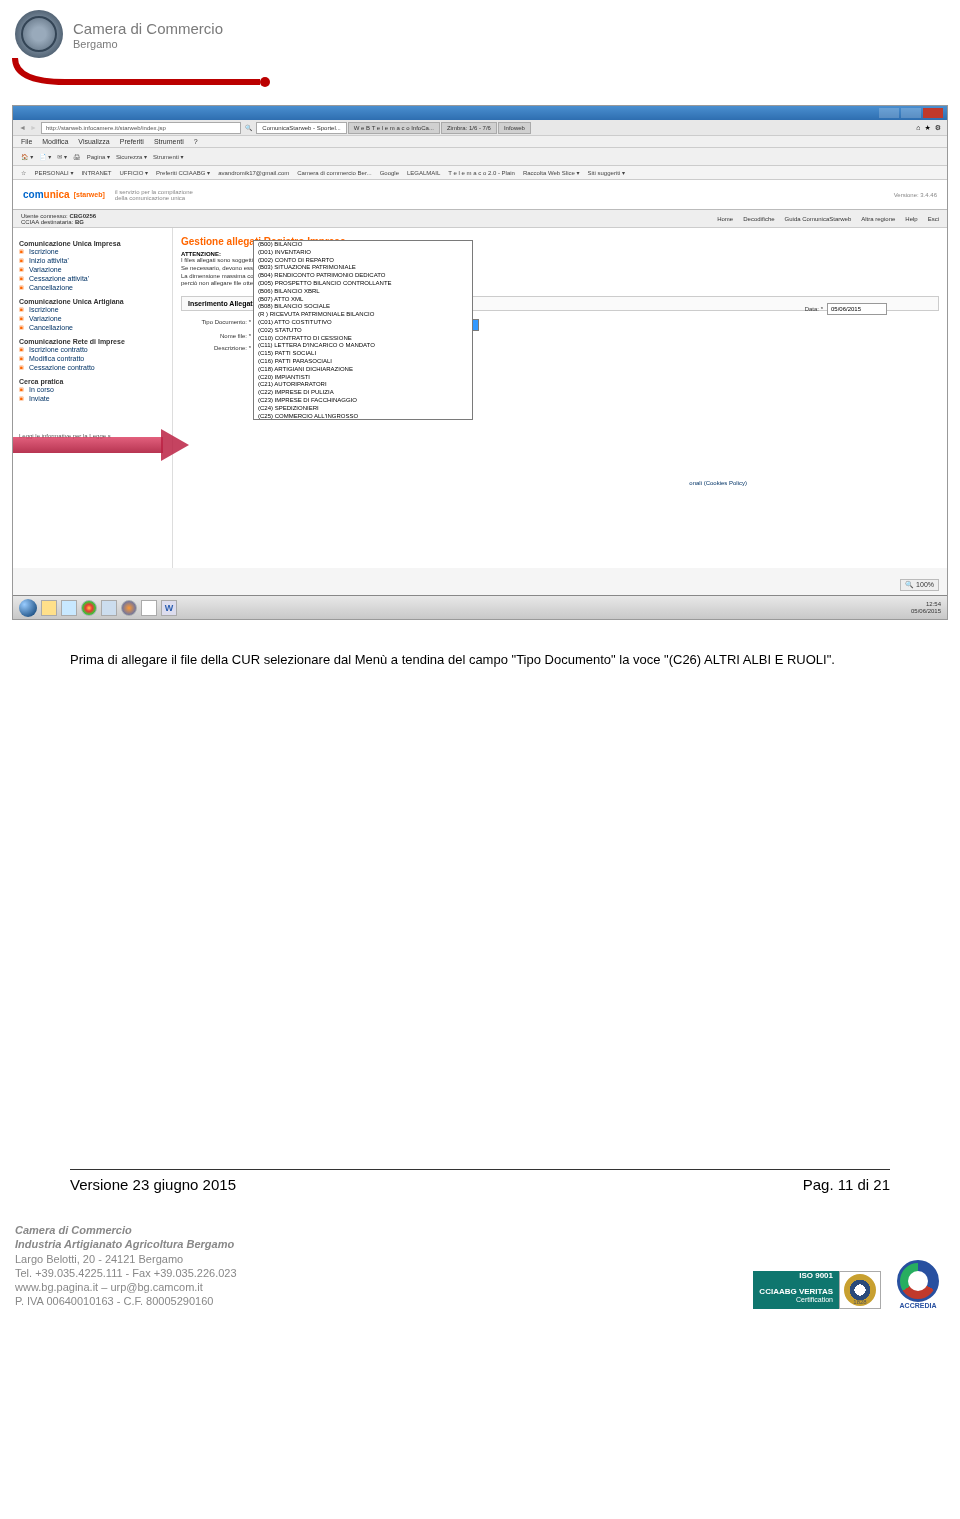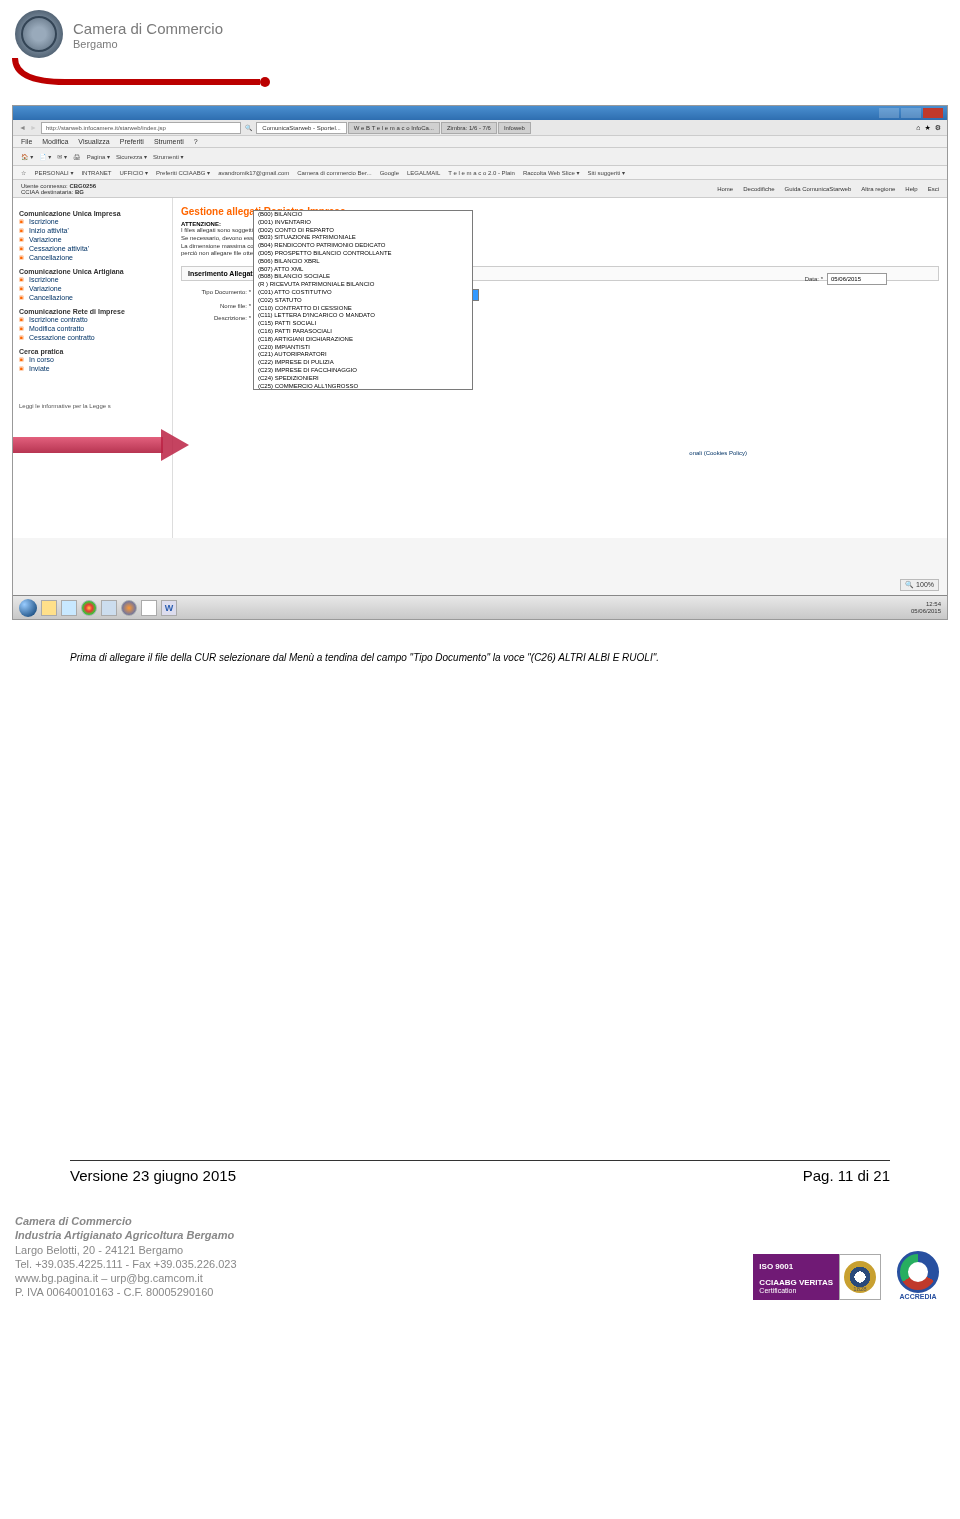--- a/index.html
+++ b/index.html
@@ -206,24 +206,23 @@
     justify-content: space-between;
     padding: 0 6px;
   }
   .tb-left { display:flex; gap:4px; align-items:center; }
   .tb-orb { width: 18px; height: 18px; border-radius:50%; background: radial-gradient(circle at 30% 30%, #9cf, #036); }
   .tb-icon { width: 16px; height: 16px; background: #ddd; border: 1px solid #aaa; }
   .tb-right { font-size: 6px; color:#333; text-align:right; line-height:1.1; }
   .zoom-ind { position:absolute; right:8px; bottom:28px; font-size:7px; color:#333; background:#eee; border:1px solid #bbb; padding:1px 4px;}
   .body-text {
     margin: 30px 70px 0 70px;
-    font-size: 10px;
+    font-size: 13px;
     line-height: 1.5;
     text-align: justify;
-    font-style: italic;
   }
   .body-text .bold { font-weight: bold; }
   .page-foot {
     margin: 480px 70px 0 70px;
     border-top: 1px solid #333;
     padding-top: 6px;
     font-size: 15px;
   }
   .page-foot-row { display:flex; justify-content: space-between; }
   .footer-block {
@@ -234,26 +233,26 @@
   }
   .f-addr {
     font-size: 11px;
     color: #888;
     line-height: 1.3;
   }
   .f-addr .company { font-weight: bold; font-style: italic; }
   .certs { display:flex; gap: 10px; align-items: flex-end; }
   .bureau { display:flex; }
   .bureau-left {
-    background: #701a75;
+    background: #0f766e;
     color: #fff;
     font-size: 8px;
     font-weight: bold;
-    text-align: left;
-    padding: 8px 6px 4px 6px;
+    text-align: right;
+    padding: 0 6px 4px 6px;
     line-height: 1.2;
   }
   .bureau-right {
     width: 42px;
     background: #fff;
     border: 1px solid #aaa;
     display:flex;
     align-items:center;
     justify-content:center;
   }
@@ -349,20 +348,29 @@
     <span>INTRANET</span>
     <span>UFFICIO ▾</span>
     <span>Preferiti CCIAABG ▾</span>
     <span>avandromik17@gmail.com</span>
     <span>Camera di commercio Ber...</span>
     <span>Google</span>
     <span>LEGALMAIL</span>
     <span>T e l e m a c o 2.0 - Plain</span>
     <span>Raccolta Web Slice ▾</span>
     <span>Siti suggeriti ▾</span>
+  </div>
+  <div class="app-header">
+    <div class="app-logo">
+      <span class="app-logo-text"><span class="bl">com</span>unica</span>
+      <span style="font-size:7px;color:#FF6600;font-weight:bold;">[starweb]</span>
+      <span class="app-tag" style="white-space:pre-line;">il servizio per la compilazione
+della comunicazione unica</span>
+    </div>
+    <span style="font-size:6px;color:#888;">Versione: 3.4.46</span>
   </div>
   <div class="app-toolbar">
     <div class="left">
       <span>Utente connesso:</span>
       <b>CBG0256</b>
       <br>
       <span>CCIAA destinataria:</span>
       <b>BG</b>
     </div>
     <div class="right">

